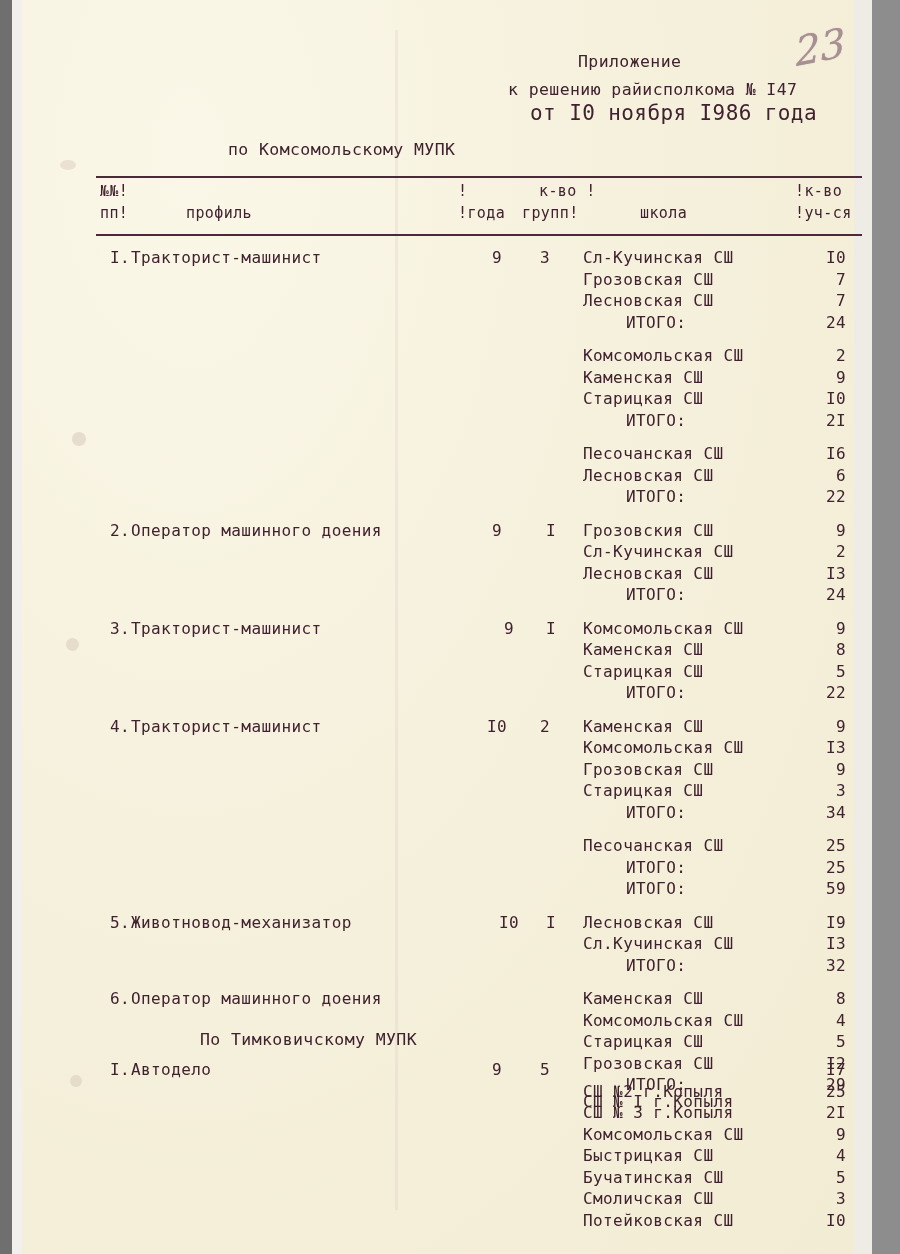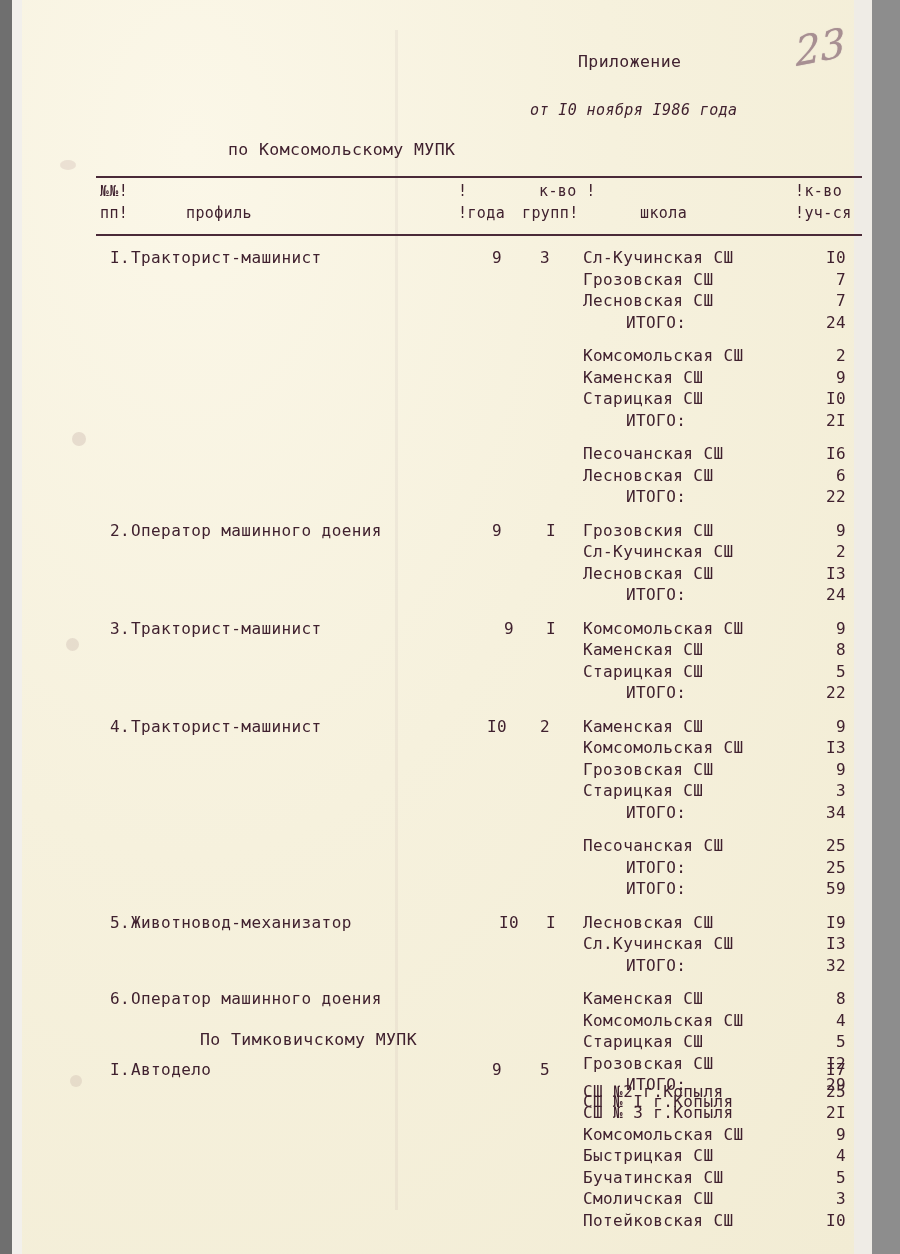--- a/index.html
+++ b/index.html
@@ -36,21 +36,21 @@
   .tw{
     font-family:"DejaVu Sans Mono","Liberation Mono",monospace;
     letter-spacing:0.4px;
     color:#40212f;
   }
 
   
   .hdr{position:absolute;}
   #hdr-prilozhenie{left:578px;top:52px;font-size:16.5px;}
   #hdr-line2{left:508px;top:80px;font-size:16.5px;}
-  #hdr-line3{left:530px;top:101px;font-size:15px;font-style:italic;}
+  #hdr-line3{left:530px;top:101px;font-size:21px;}
 
   #pencil-mark{
     position:absolute;left:795px;top:24px;
     font-family:"DejaVu Serif",serif;
     font-size:40px;
     font-style:italic;
     color:#9a7f86;
     transform:rotate(-11deg) skewX(-8deg);
     opacity:.85;
     text-shadow:0 0 1px #b39aa1;
@@ -117,20 +117,21 @@
 
   <div class="blemish" id="bl1"></div>
   <div class="blemish" id="bl2"></div>
   <div class="blemish" id="bl3"></div>
   <div class="blemish" id="bl4"></div>
   <div class="blemish" id="bl5"></div>
 
   <div class="content">
 
     <div class="hdr tw" id="hdr-prilozhenie">Приложение</div>
+    <div class="hdr tw" id="hdr-line2">к решению райисполкома № I47</div>
     <div class="hdr tw" id="hdr-line3">от I0 ноября I986 года</div>
 
     <div id="pencil-mark">23</div>
 
     <div class="tw" id="caption-1">по Комсомольскому МУПК</div>
     <div class="tw" id="caption-2">По Тимковичскому МУПК</div>
 
     <div class="rule" id="rule-top"></div>
     <div class="rule" id="rule-bottom"></div>
 

